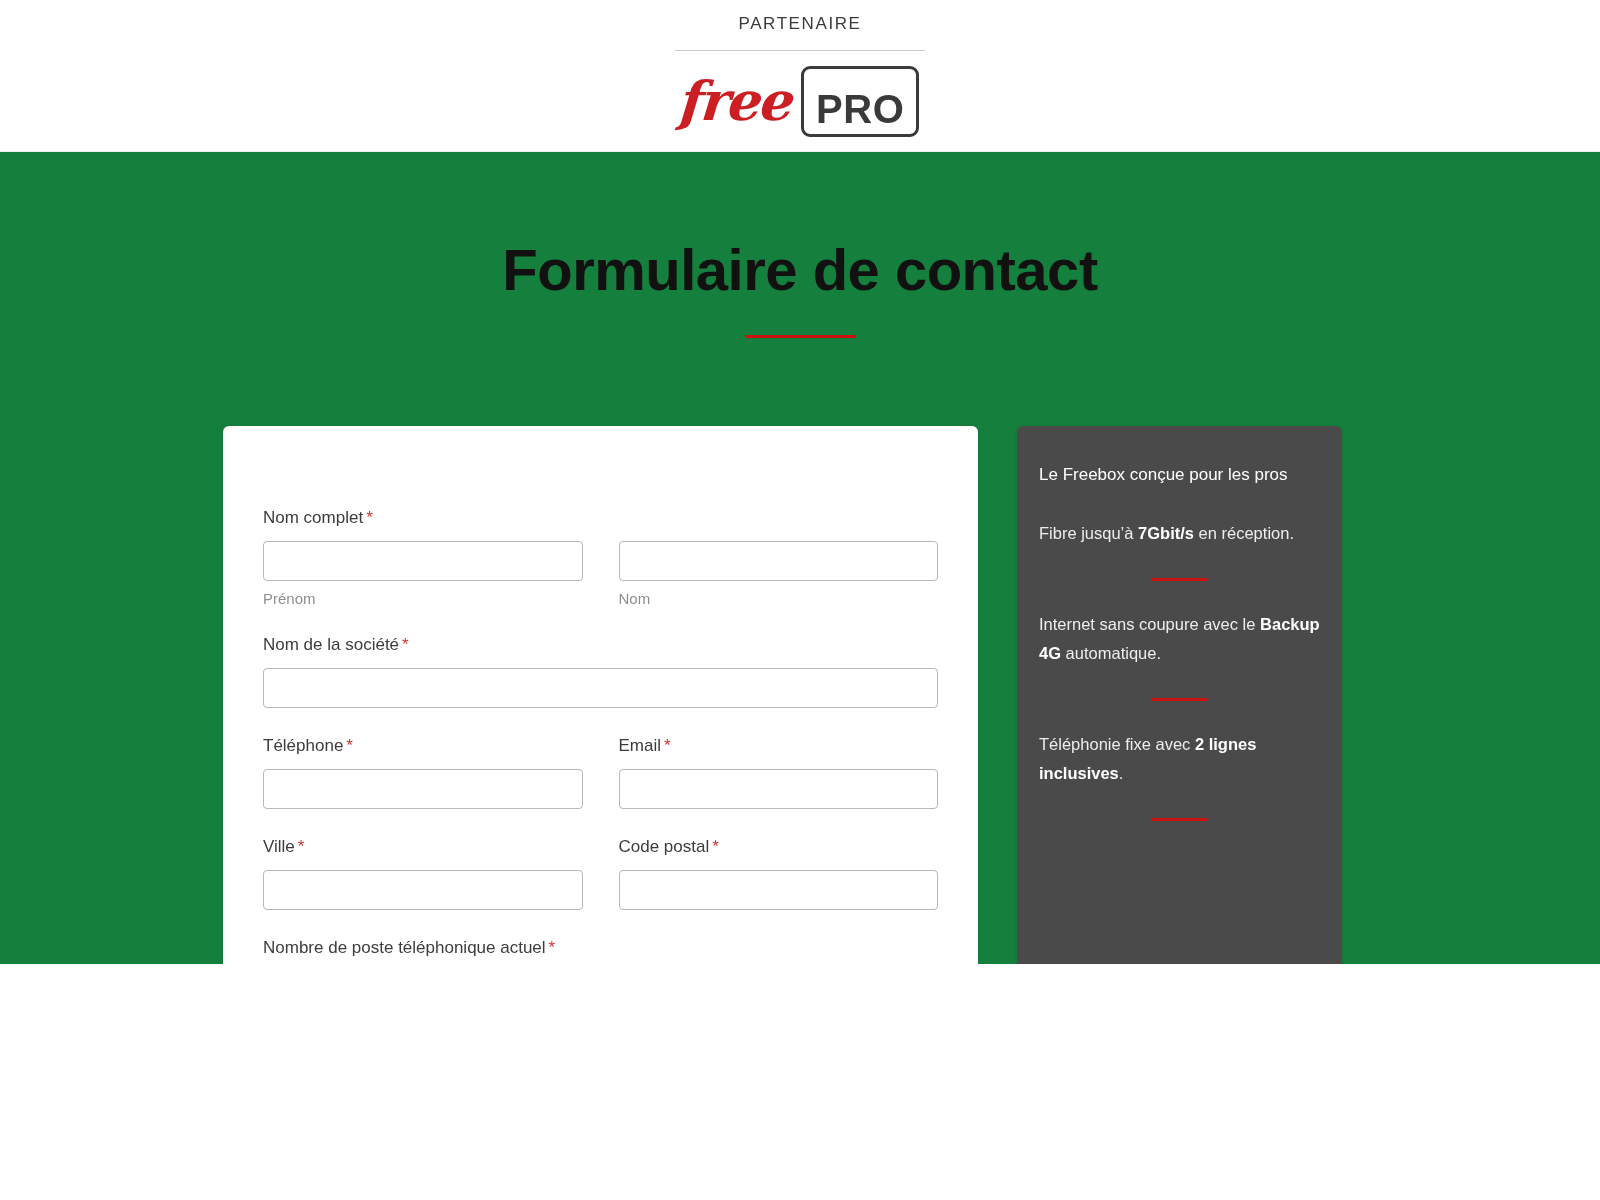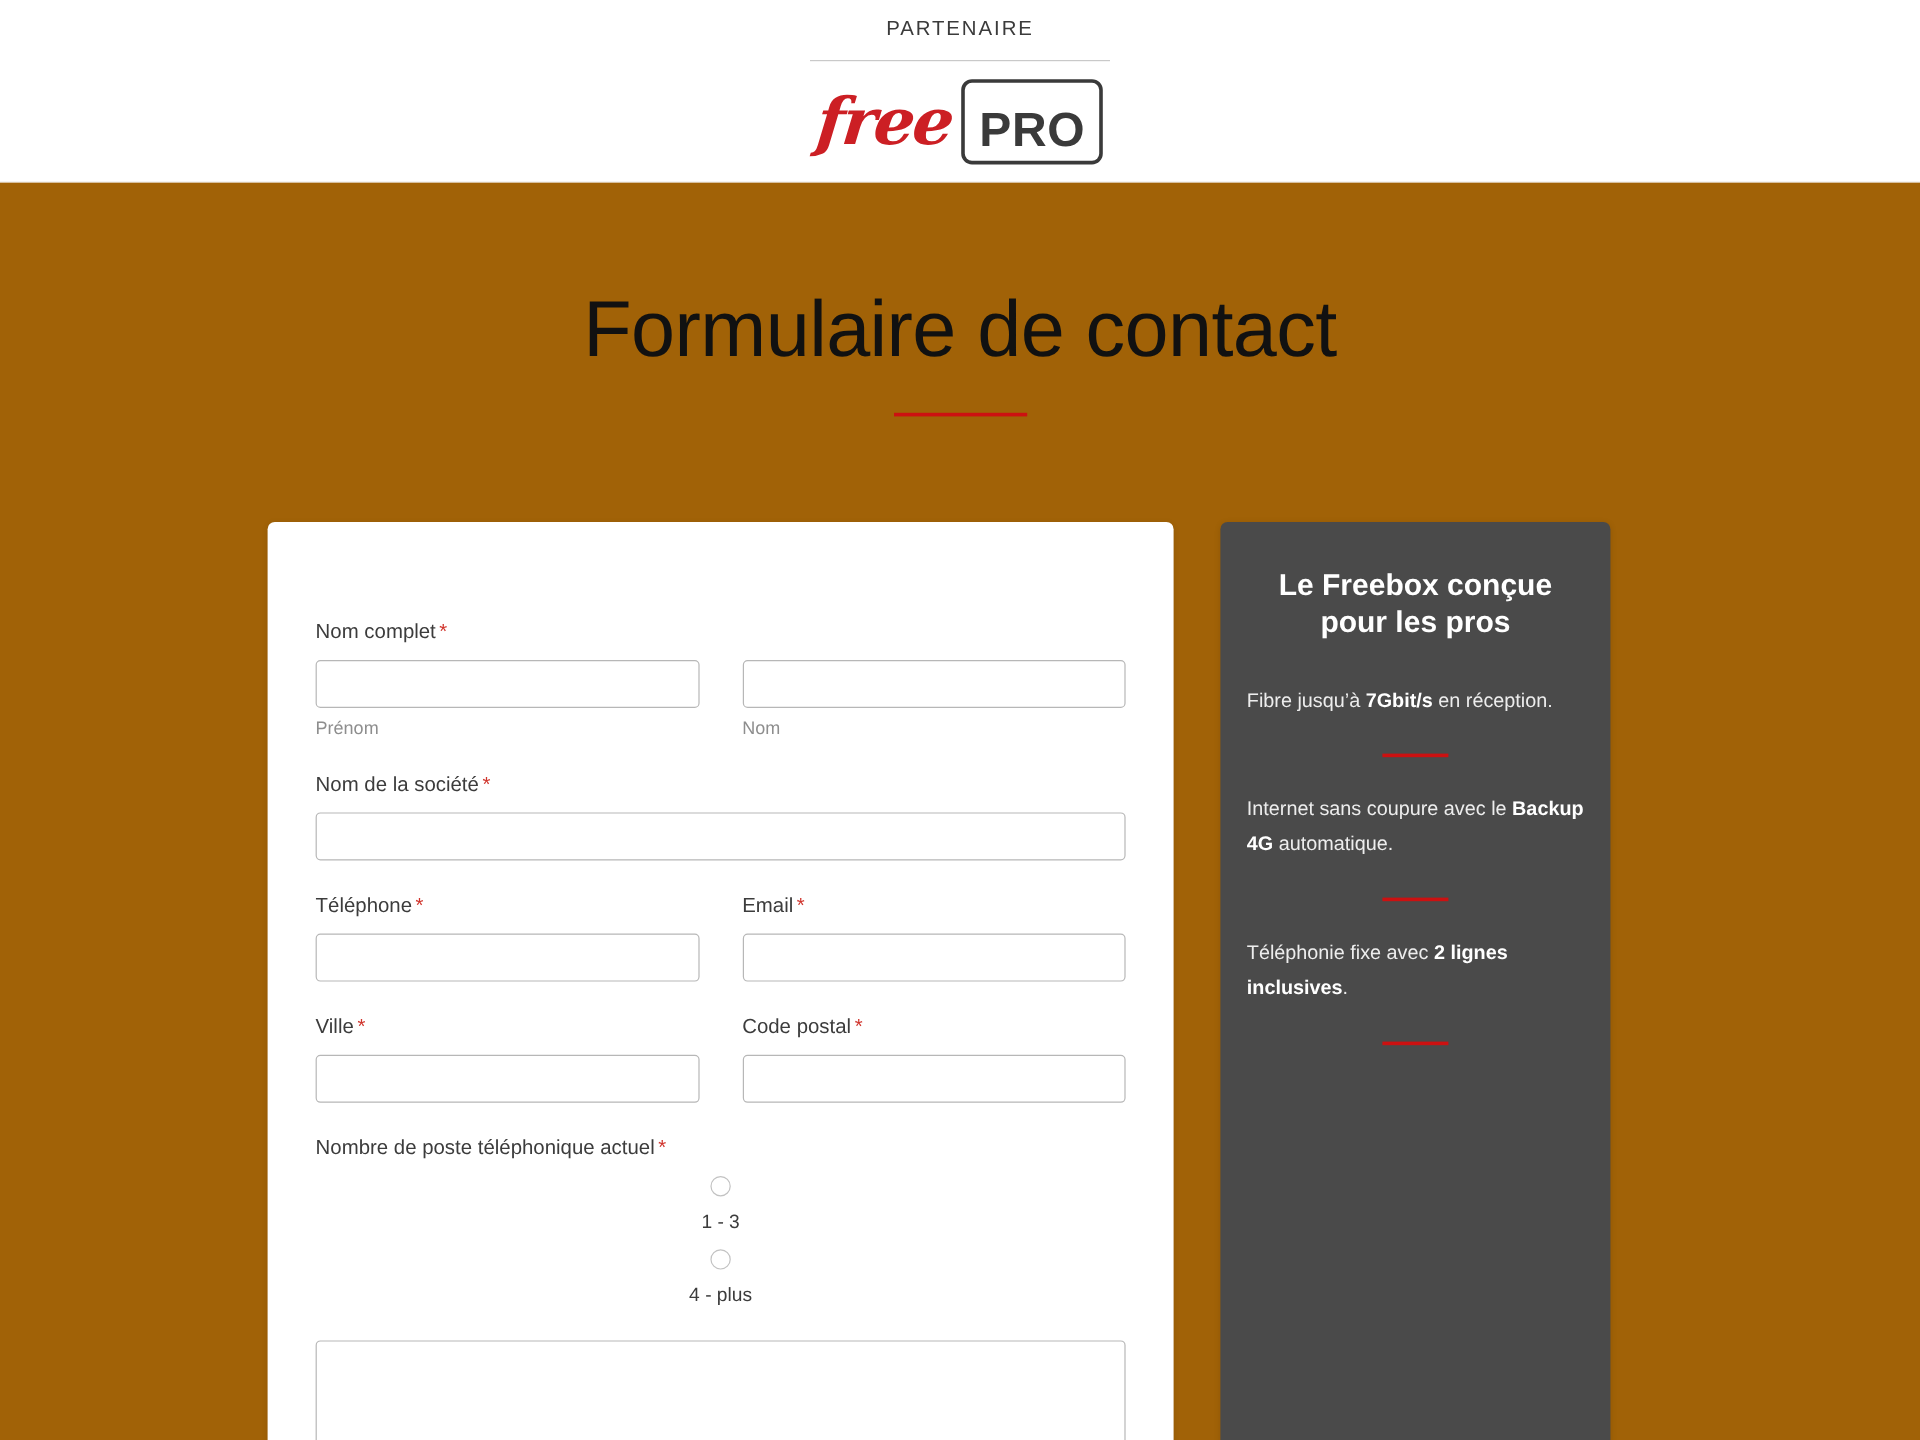--- a/index.html
+++ b/index.html
@@ -4,22 +4,22 @@
 <style>
   * { box-sizing: border-box; }
   html, body {
     margin: 0; padding: 0;
     width: 1600px; height: 1200px;
     background: #ffffff;
     font-family: "Liberation Sans", sans-serif;
   }
   .page {
     position: relative;
-    width: 1600px; height: 1200px;
-    background: #a16207;
+    width: 1600px; height: 964px;
+    background: #15803d;
     overflow: hidden;
   }
 
   
   .header {
     background: #ffffff;
     padding: 14px 0 22px 0;
     border-bottom: 1px solid #f0f0f0;
   }
   .partner-label {
@@ -60,22 +60,22 @@
     font-size: 40px;
     font-weight: 700;
     line-height: 1;
     color: #3a3a3a;
     letter-spacing: 0.5px;
   }
 
   
   .title-block { margin-top: 84px; text-align: center; }
   .page-title {
-    font-size: 66px;
-    font-weight: 400;
+    font-size: 58px;
+    font-weight: 700;
     color: #111111;
     margin: 16px;
     letter-spacing: -0.5px;
   }
   .title-underline {
     width: 111px;
     height: 3px;
     background: #cc1111;
     margin: 32px auto 0 auto;
   }
@@ -162,25 +162,25 @@
   .side-panel {
     width: 325px;
     background: #4a4a4a;
     border-radius: 6px 6px 0 0;
     padding: 38px 22px 40px 22px;
     min-height: 840px;
     box-shadow: 0 1px 5px rgba(0,0,0,0.10);
   }
   .side-title {
     color: #ffffff;
-    font-size: 25px;
+    font-size: 17px;
     line-height: 1.25;
-    text-align: center;
+    text-align: left;
     margin: 0 0 34px 0;
-    font-weight: 700;
+    font-weight: 400;
   }
   .side-feature {
     color: #ededed;
     font-size: 16.5px;
     line-height: 1.75;
     margin: 0;
   }
   .side-feature b { color: #ffffff; font-weight: 700; }
   .side-sep {
     width: 55px; height: 3px;

